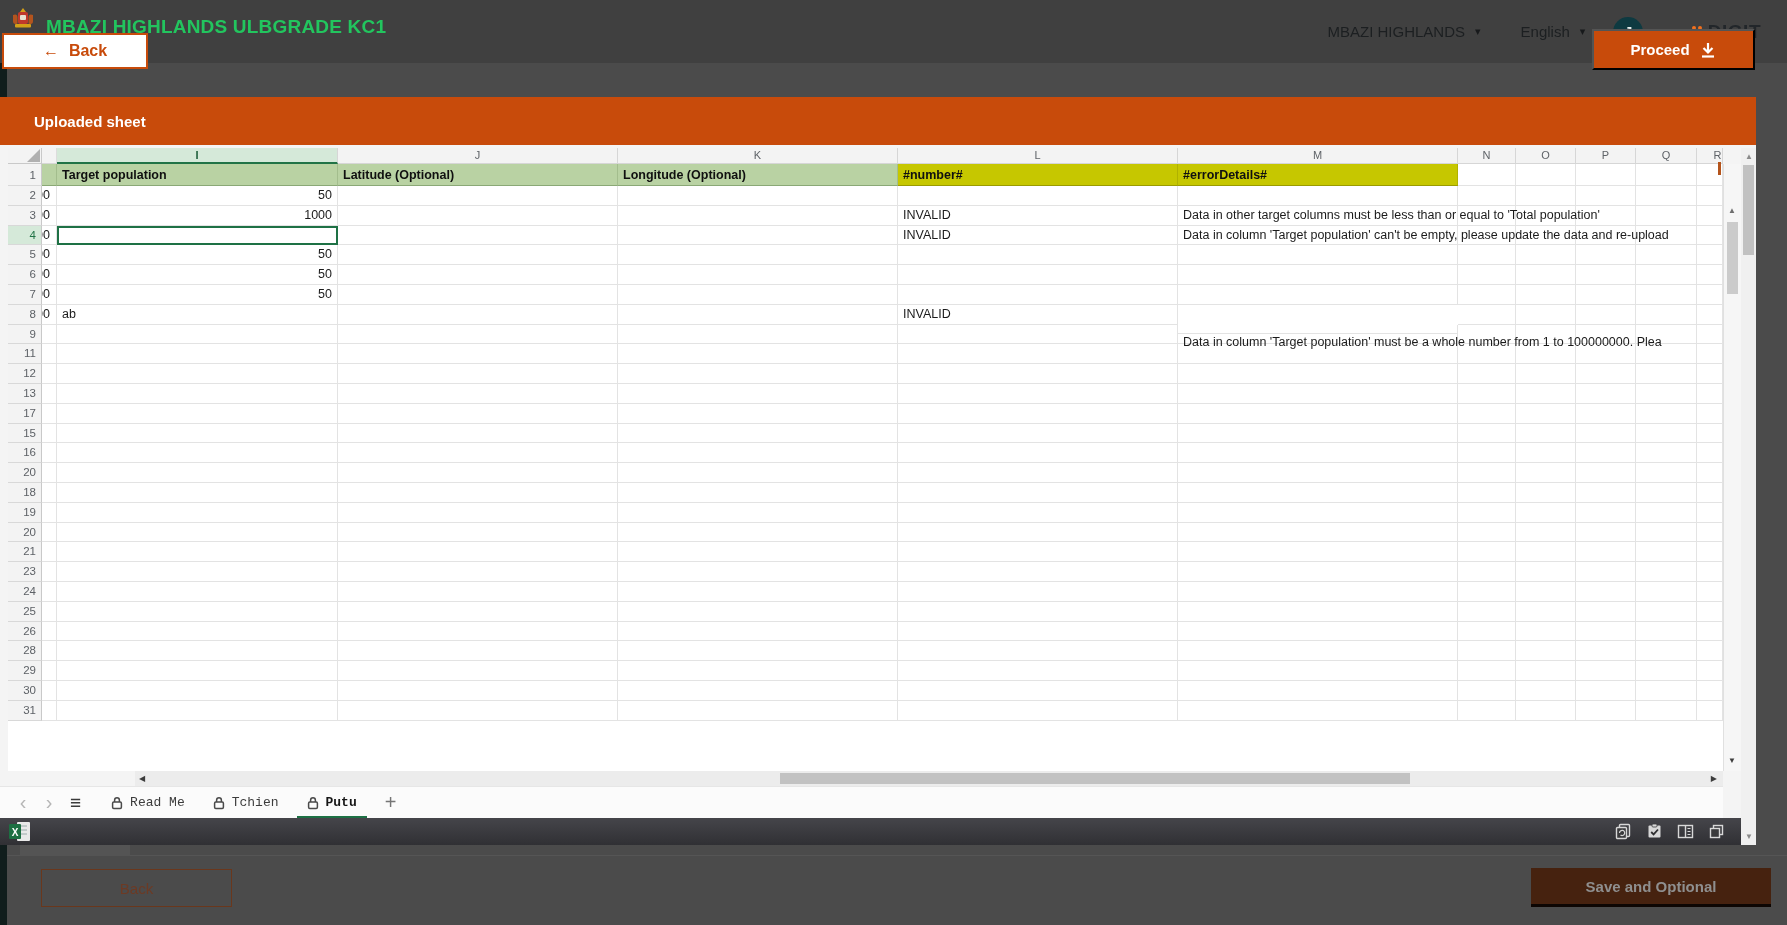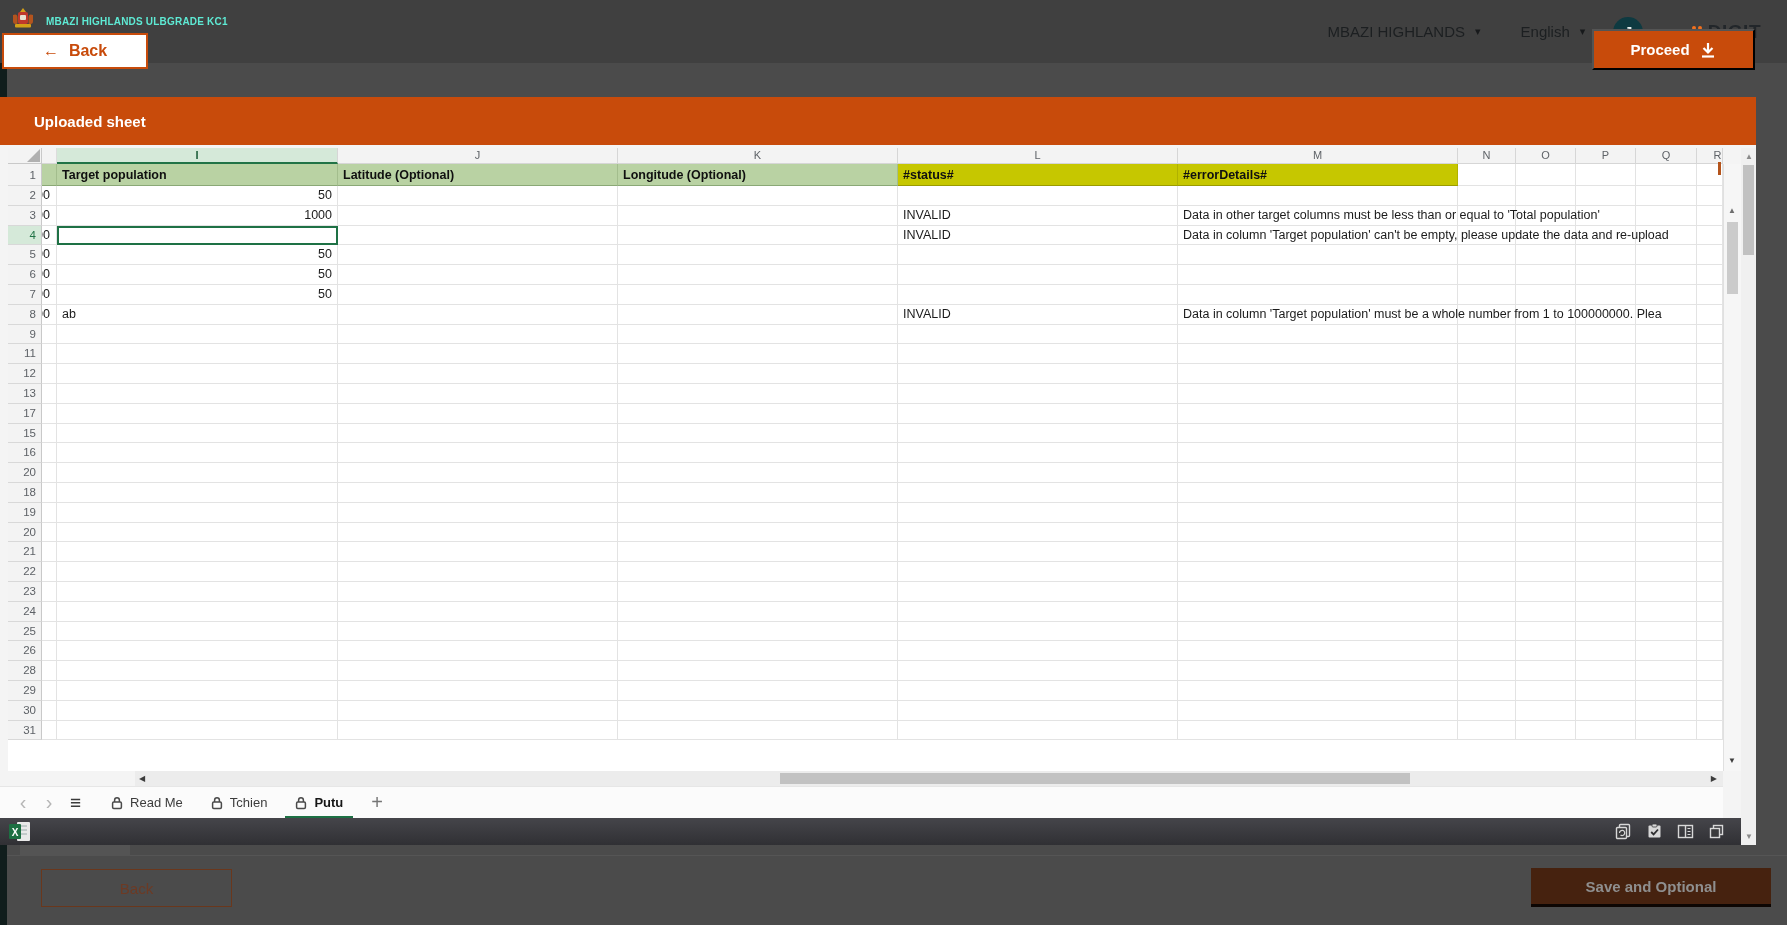--- a/index.html
+++ b/index.html
@@ -2,21 +2,21 @@
 <html><head>
 <meta charset="utf-8">
 <style>
   html,body{margin:0;padding:0;background:#4b4b4b;}
   body{font-family:"Liberation Sans",sans-serif;}
   .app{position:relative;width:1787px;height:925px;overflow:hidden;background:#4b4b4b;}
 
   
   .topbar{position:absolute;left:0;top:0;width:1787px;height:63px;background:#404040;z-index:5;}
   .crest{position:absolute;left:9px;top:7px;width:28px;height:26px;}
-  .apptitle{position:absolute;left:46px;top:16px;font-size:10px;font-weight:bold;color:#5eead4;letter-spacing:.2px;white-space:nowrap;}
+  .apptitle{position:absolute;left:46px;top:16px;font-size:19px;font-weight:bold;color:#22c55e;letter-spacing:.2px;white-space:nowrap;}
   .topright{position:absolute;right:26px;top:0;height:63px;display:flex;align-items:center;color:#1c1f21;font-size:15px;z-index:5;}
   .ddgroup{display:flex;align-items:center;gap:10px;cursor:pointer;}
   .caret{font-size:11px;color:#17191b;}
   .avatar{width:30px;height:30px;border-radius:50%;background:#0e3a41;color:#e9f1f0;display:flex;align-items:center;justify-content:center;font-size:14px;font-weight:bold;}
   .brand{display:flex;align-items:center;gap:5px;font-weight:bold;font-size:19px;color:#22262a;letter-spacing:.5px;}
   .sp40{width:40px;} .sp30{width:28px;} .sp14{width:14px;}
 
   .backtop{position:absolute;left:2px;top:33px;width:146px;height:36px;background:#ffffff;border:2px solid #c84b0b;color:#c84b0b;display:flex;align-items:center;justify-content:center;gap:10px;font-size:16px;font-weight:bold;z-index:6;cursor:pointer;box-sizing:border-box;}
   .download{position:absolute;left:1592px;top:29px;width:163px;height:41px;background:#c84b0b;color:#fff;display:flex;align-items:center;justify-content:center;gap:9px;font-size:15px;font-weight:bold;z-index:6;cursor:pointer;}
 
@@ -67,21 +67,21 @@
   .hscroll .right{position:absolute;right:6px;top:3px;font-size:8px;color:#3c3c3c;}
   .ovscroll{position:absolute;left:1741px;top:148px;width:15px;height:697px;background:#f0f0f0;z-index:4;}
   .ovscroll .up{position:absolute;top:4px;left:4px;font-size:8px;color:#8a8a8a;}
   .ovscroll .thumb{position:absolute;top:17px;left:2px;width:11px;height:90px;background:#c1c1c1;}
   .ovscroll .down{position:absolute;bottom:4px;left:4px;font-size:8px;color:#8a8a8a;}
 
   
   .tabbar{position:absolute;left:0;top:641px;width:1723px;height:32px;background:#fbfbfb;display:flex;align-items:center;padding-left:10px;box-sizing:border-box;border-top:1px solid #e6e6e6;}
   .navchev{color:#b5b5b5;font-size:20px;width:26px;text-align:center;cursor:pointer;}
   .menubtn{color:#3a3a3a;font-size:19px;margin:0 16px 0 8px;cursor:pointer;}
-  .tabs{display:flex;height:32px;}
+  .tabs{display:flex;height:32px;font-family:Liberation Mono, monospace;}
   .tab{height:32px;display:flex;align-items:center;gap:7px;padding:0 14px;font-size:13px;color:#3c3c3c;cursor:pointer;position:relative;}
   .tab.act{font-weight:bold;color:#161616;}
   .tab.act::after{content:"";position:absolute;left:4px;right:4px;bottom:0;height:3px;background:#1e7145;}
   .addtab{color:#757575;font-size:20px;margin-left:14px;cursor:pointer;}
 
   
   .statusbar{position:absolute;left:0;top:673px;width:1741px;height:27px;background:linear-gradient(#45454a,#303034);display:flex;align-items:center;}
   .xlicon{margin-left:8px;}
   .sbicons{margin-left:auto;margin-right:16px;display:flex;align-items:center;gap:14px;}
   .sbicons svg{cursor:pointer;}
@@ -174,21 +174,21 @@
         <div class="cletter cl-clip" style="width: 26px;">R</div>
       </div>
 
     <div class="grid" id="grid">
         <div class="grow r1">
           <div class="gut">1</div>
           <div class="cell grn" style="width: 15px;"></div>
           <div class="cell grn" style="width: 281px;"><span>Target population</span></div>
           <div class="cell grn" style="width: 280px;"><span>Latitude (Optional)</span></div>
           <div class="cell grn" style="width: 280px;"><span>Longitude (Optional)</span></div>
-          <div class="cell yel" style="width: 280px;"><span>#status#</span></div>
+          <div class="cell yel" style="width: 280px;"><span>#number#</span></div>
           <div class="cell yel" style="width: 280px;"><span>#errorDetails#</span></div>
           <div class="cell" style="width: 58px;"></div>
           <div class="cell" style="width: 60px;"></div>
           <div class="cell" style="width: 60px;"></div>
           <div class="cell" style="width: 61px;"></div>
           <div class="cell" style="width: 26px;"></div>
         </div>
         <div class="grow">
           <div class="gut">2</div>
           <div class="cell hclip" style="width: 15px;"><span>00</span></div>
@@ -273,21 +273,21 @@
           <div class="cell" style="width: 61px;"></div>
           <div class="cell" style="width: 26px;"></div>
         </div>
         <div class="grow">
           <div class="gut">8</div>
           <div class="cell hclip" style="width: 15px;"><span>00</span></div>
           <div class="cell" style="width: 281px;"><span>ab</span></div>
           <div class="cell" style="width: 280px;"></div>
           <div class="cell" style="width: 280px;"></div>
           <div class="cell" style="width: 280px;"><span>INVALID</span></div>
-          <div class="cell ovf" style="width: 280px;"><span>Data in column 'Target population' must be a whole number from 1 to 100000000. Plea</span></div>
+          <div class="cell ovf" style="width: 280px; margin-top: 28px;"><span>Data in column 'Target population' must be a whole number from 1 to 100000000. Plea</span></div>
           <div class="cell" style="width: 58px;"></div>
           <div class="cell" style="width: 60px;"></div>
           <div class="cell" style="width: 60px;"></div>
           <div class="cell" style="width: 61px;"></div>
           <div class="cell" style="width: 26px;"></div>
         </div>
         <div class="grow">
           <div class="gut">9</div>
           <div class="cell" style="width: 15px;"></div>
           <div class="cell" style="width: 281px;"></div>
@@ -436,34 +436,20 @@
           <div class="cell" style="width: 280px;"></div>
           <div class="cell" style="width: 280px;"></div>
           <div class="cell" style="width: 58px;"></div>
           <div class="cell" style="width: 60px;"></div>
           <div class="cell" style="width: 60px;"></div>
           <div class="cell" style="width: 61px;"></div>
           <div class="cell" style="width: 26px;"></div>
         </div>
         <div class="grow">
           <div class="gut">21</div>
-          <div class="cell" style="width: 15px;"></div>
-          <div class="cell" style="width: 281px;"></div>
-          <div class="cell" style="width: 280px;"></div>
-          <div class="cell" style="width: 280px;"></div>
-          <div class="cell" style="width: 280px;"></div>
-          <div class="cell" style="width: 280px;"></div>
-          <div class="cell" style="width: 58px;"></div>
-          <div class="cell" style="width: 60px;"></div>
-          <div class="cell" style="width: 60px;"></div>
-          <div class="cell" style="width: 61px;"></div>
-          <div class="cell" style="width: 26px;"></div>
-        </div>
-        <div class="grow">
-          <div class="gut">22</div>
           <div class="cell" style="width: 15px;"></div>
           <div class="cell" style="width: 281px;"></div>
           <div class="cell" style="width: 280px;"></div>
           <div class="cell" style="width: 280px;"></div>
           <div class="cell" style="width: 280px;"></div>
           <div class="cell" style="width: 280px;"></div>
           <div class="cell" style="width: 58px;"></div>
           <div class="cell" style="width: 60px;"></div>
           <div class="cell" style="width: 60px;"></div>
           <div class="cell" style="width: 61px;"></div>

